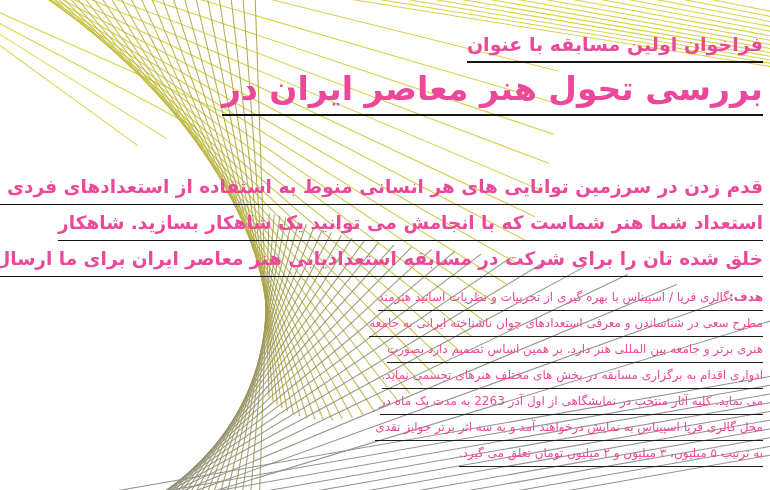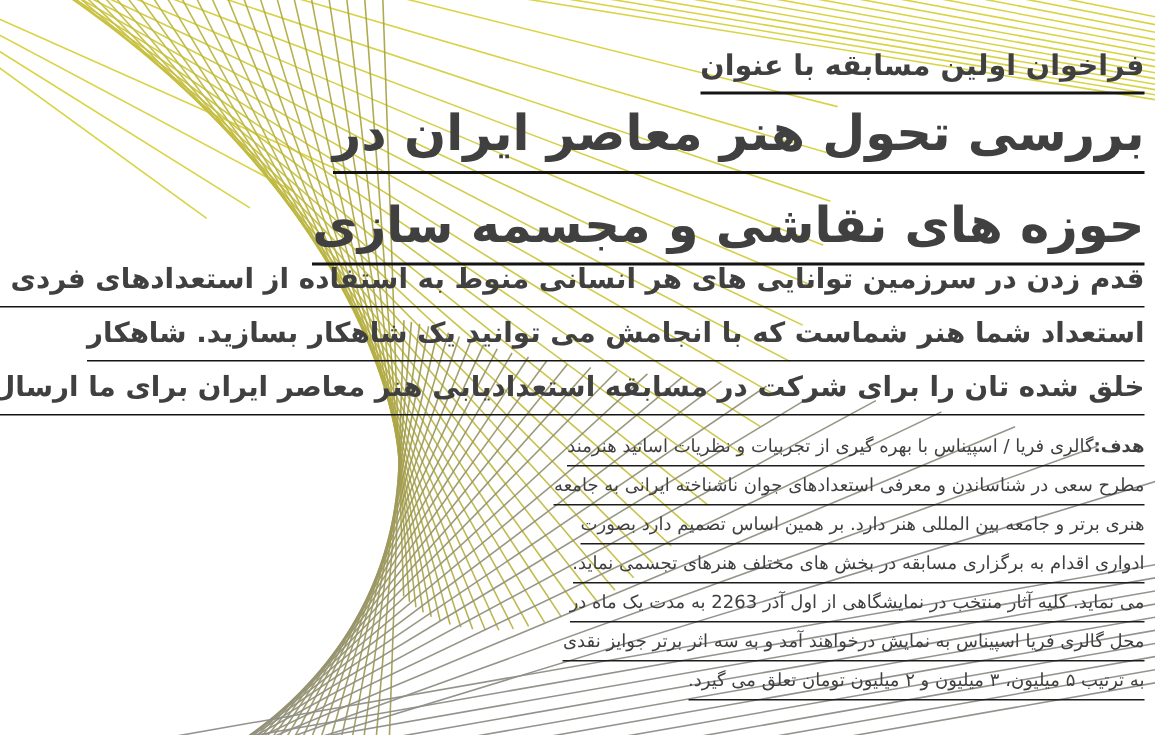--- a/index.html
+++ b/index.html
@@ -5,21 +5,21 @@
   html,body{margin:0;padding:0;background:#e8e8e8;}
   #poster{
     position:relative;
     width:770px;height:490px;
     background:#ffffff;
     overflow:hidden;
     font-family:"DejaVu Sans", sans-serif;
     direction:rtl;
   }
   #art{position:absolute;inset:0;z-index:0;}
-  .txt{position:absolute;right:7px;z-index:2;text-align:right;color:#404040;}
+  .txt{position:absolute;right:7px;z-index:2;text-align:right;color:#ec4899;}
   .uline{display:inline-block;border-bottom:2px solid #141414;}
   .kicker-block{top:31px;}
   .kicker-block .uline{font-size:19px;font-weight:bold;line-height:26px;padding-bottom:4px;}
   .title-block{top:68px;}
   .title-line{display:block;margin-bottom:13px;}
   .title-line .uline{font-size:33px;font-weight:bold;line-height:42px;padding-bottom:4px;}
   .intro-block{top:174px;}
   .intro-line{display:block;margin-bottom:5px;}
   .intro-line .uline{font-size:18.5px;font-weight:bold;line-height:25px;padding-bottom:5px;border-bottom-width:1.8px;}
   .body-block{top:286px;}
@@ -125,23 +125,20 @@
     </svg>
 
   <div class="txt kicker-block">
     <span class="uline nowrap">فراخوان اولین مسابقه با عنوان</span>
   </div>
 
   <div class="txt title-block">
     <span class="title-line">
       <span class="uline nowrap">بررسی تحول هنر معاصر ایران در</span>
     </span>
-    <span class="title-line">
-      <span class="uline nowrap">حوزه های نقاشی و مجسمه سازی</span>
-    </span>
   </div>
 
   <div class="txt intro-block">
     <span class="intro-line">
       <span class="uline nowrap">قدم زدن در سرزمین توانایی های هر انسانی منوط به استفاده از استعدادهای فردی است.</span>
     </span>
     <span class="intro-line">
       <span class="uline nowrap">استعداد شما هنر شماست که با انجامش می توانید یک شاهکار بسازید. شاهکار</span>
     </span>
     <span class="intro-line">

